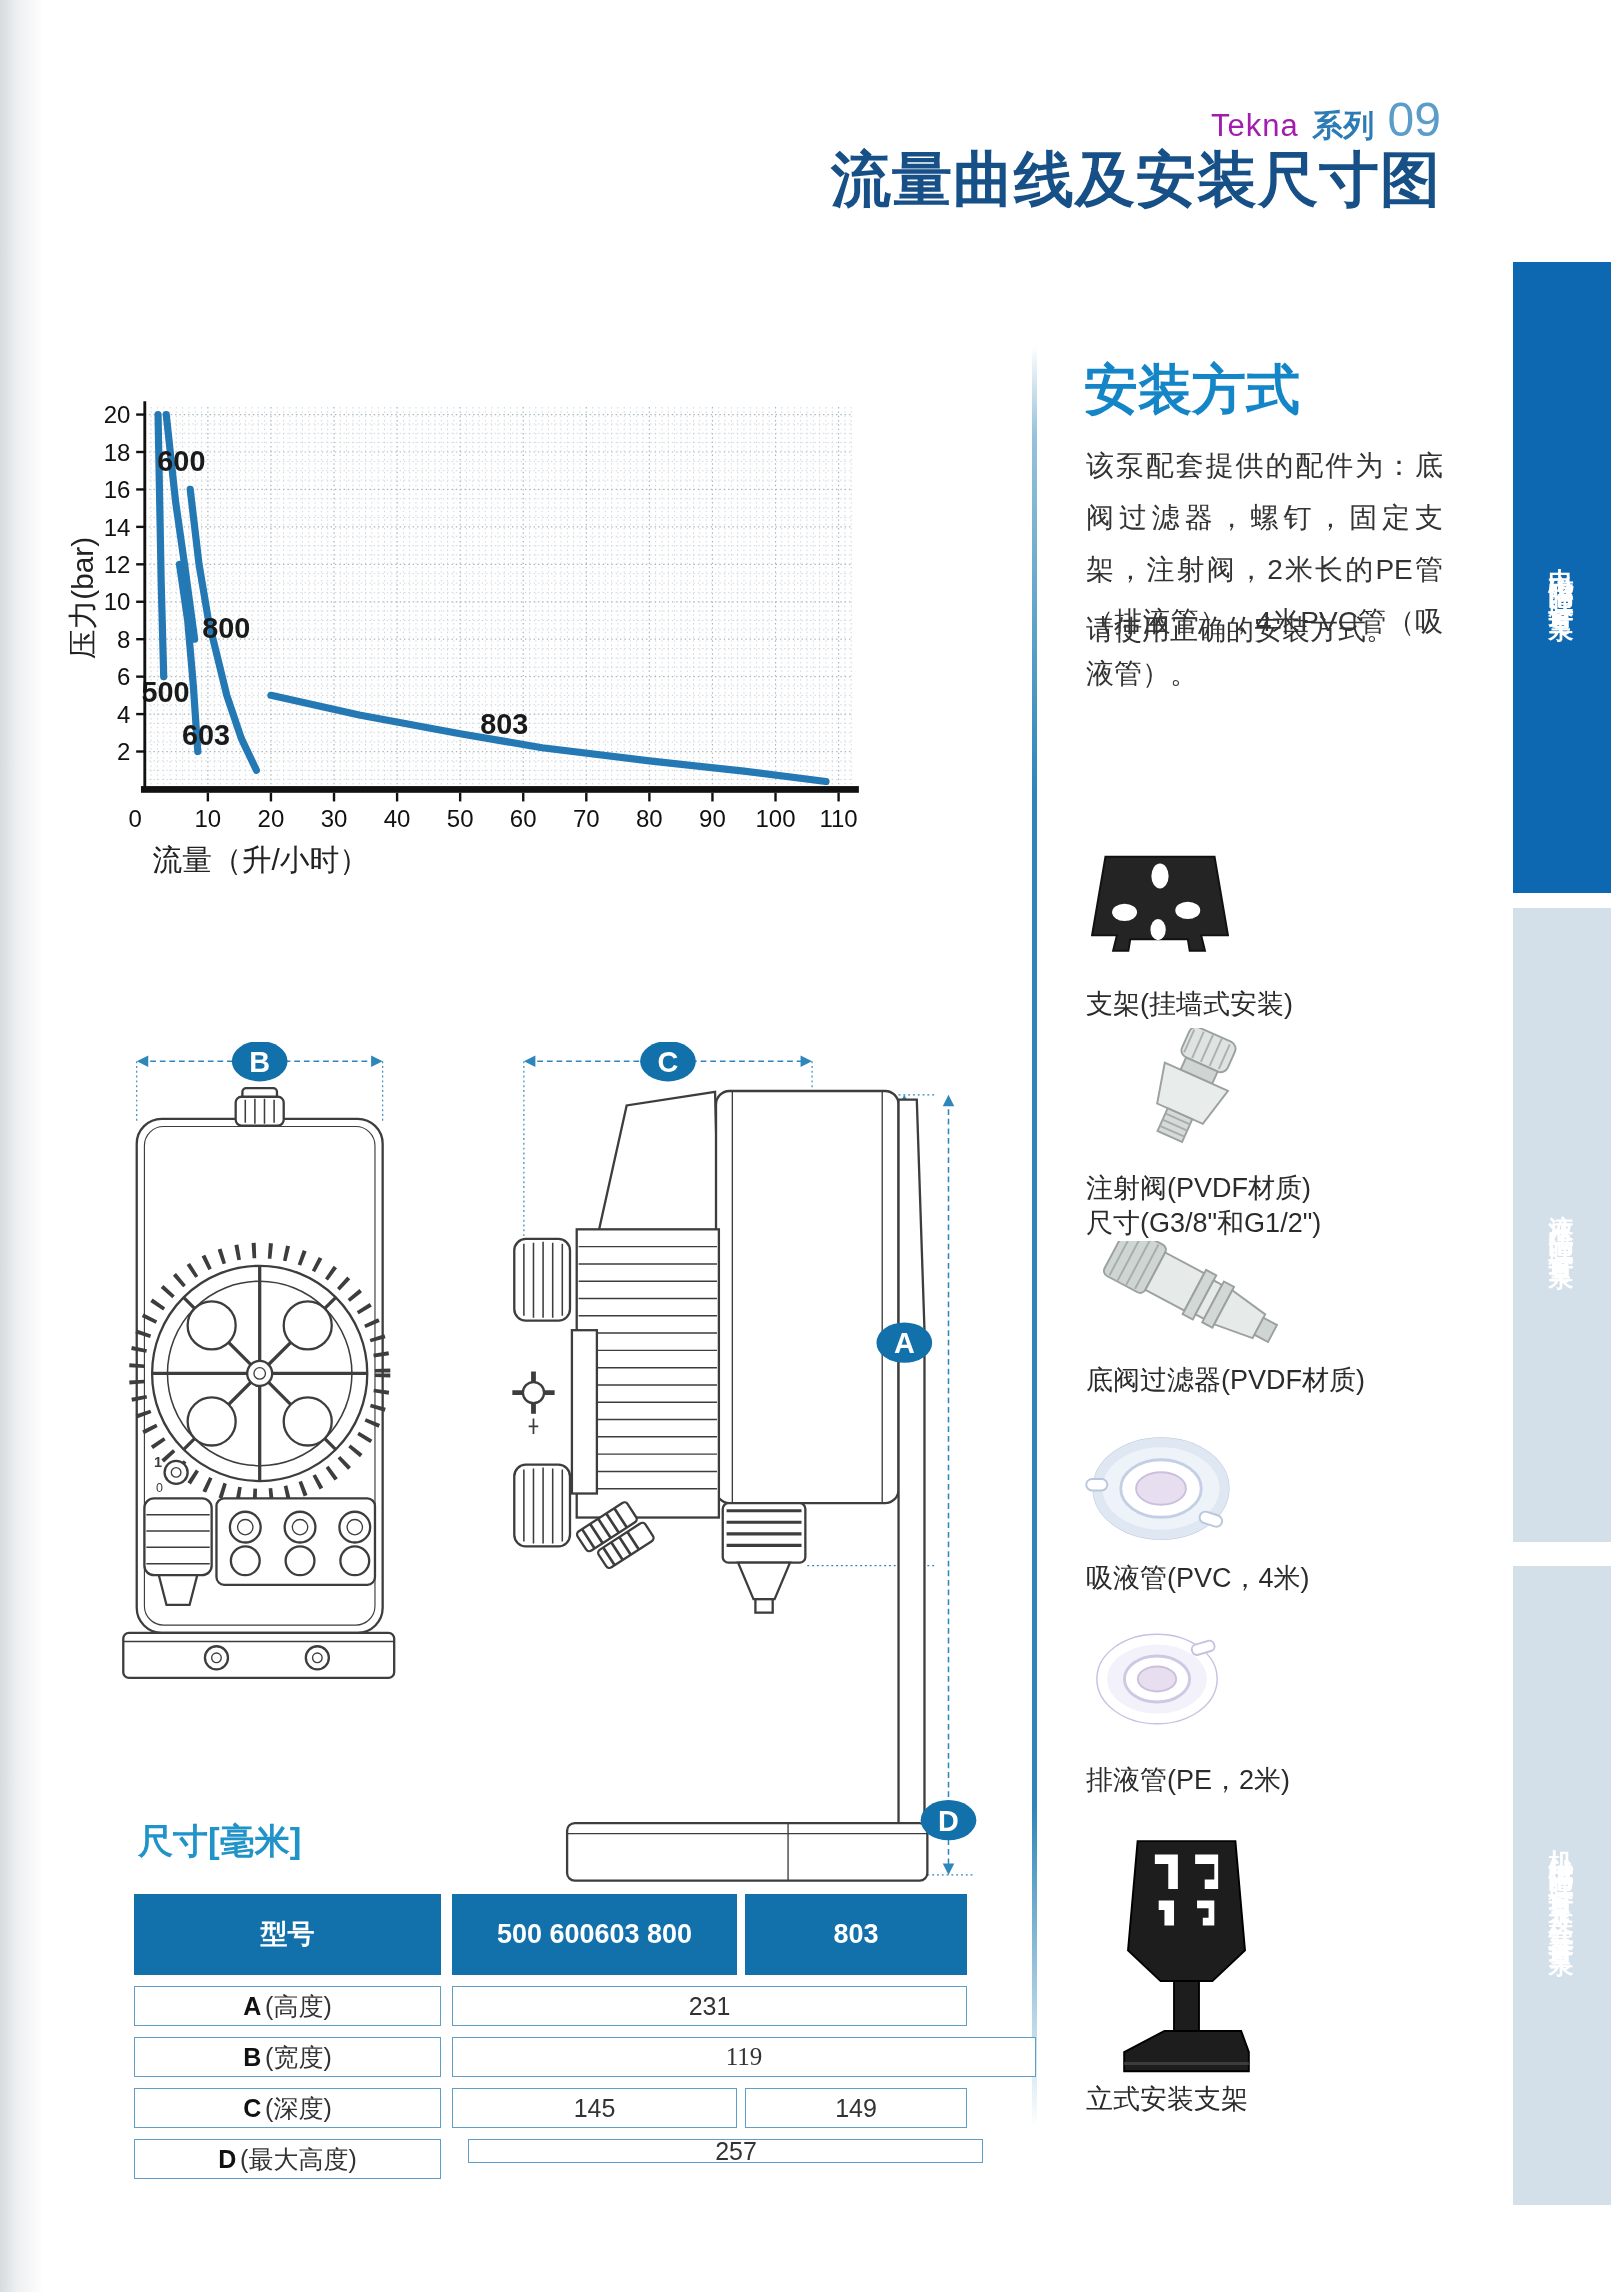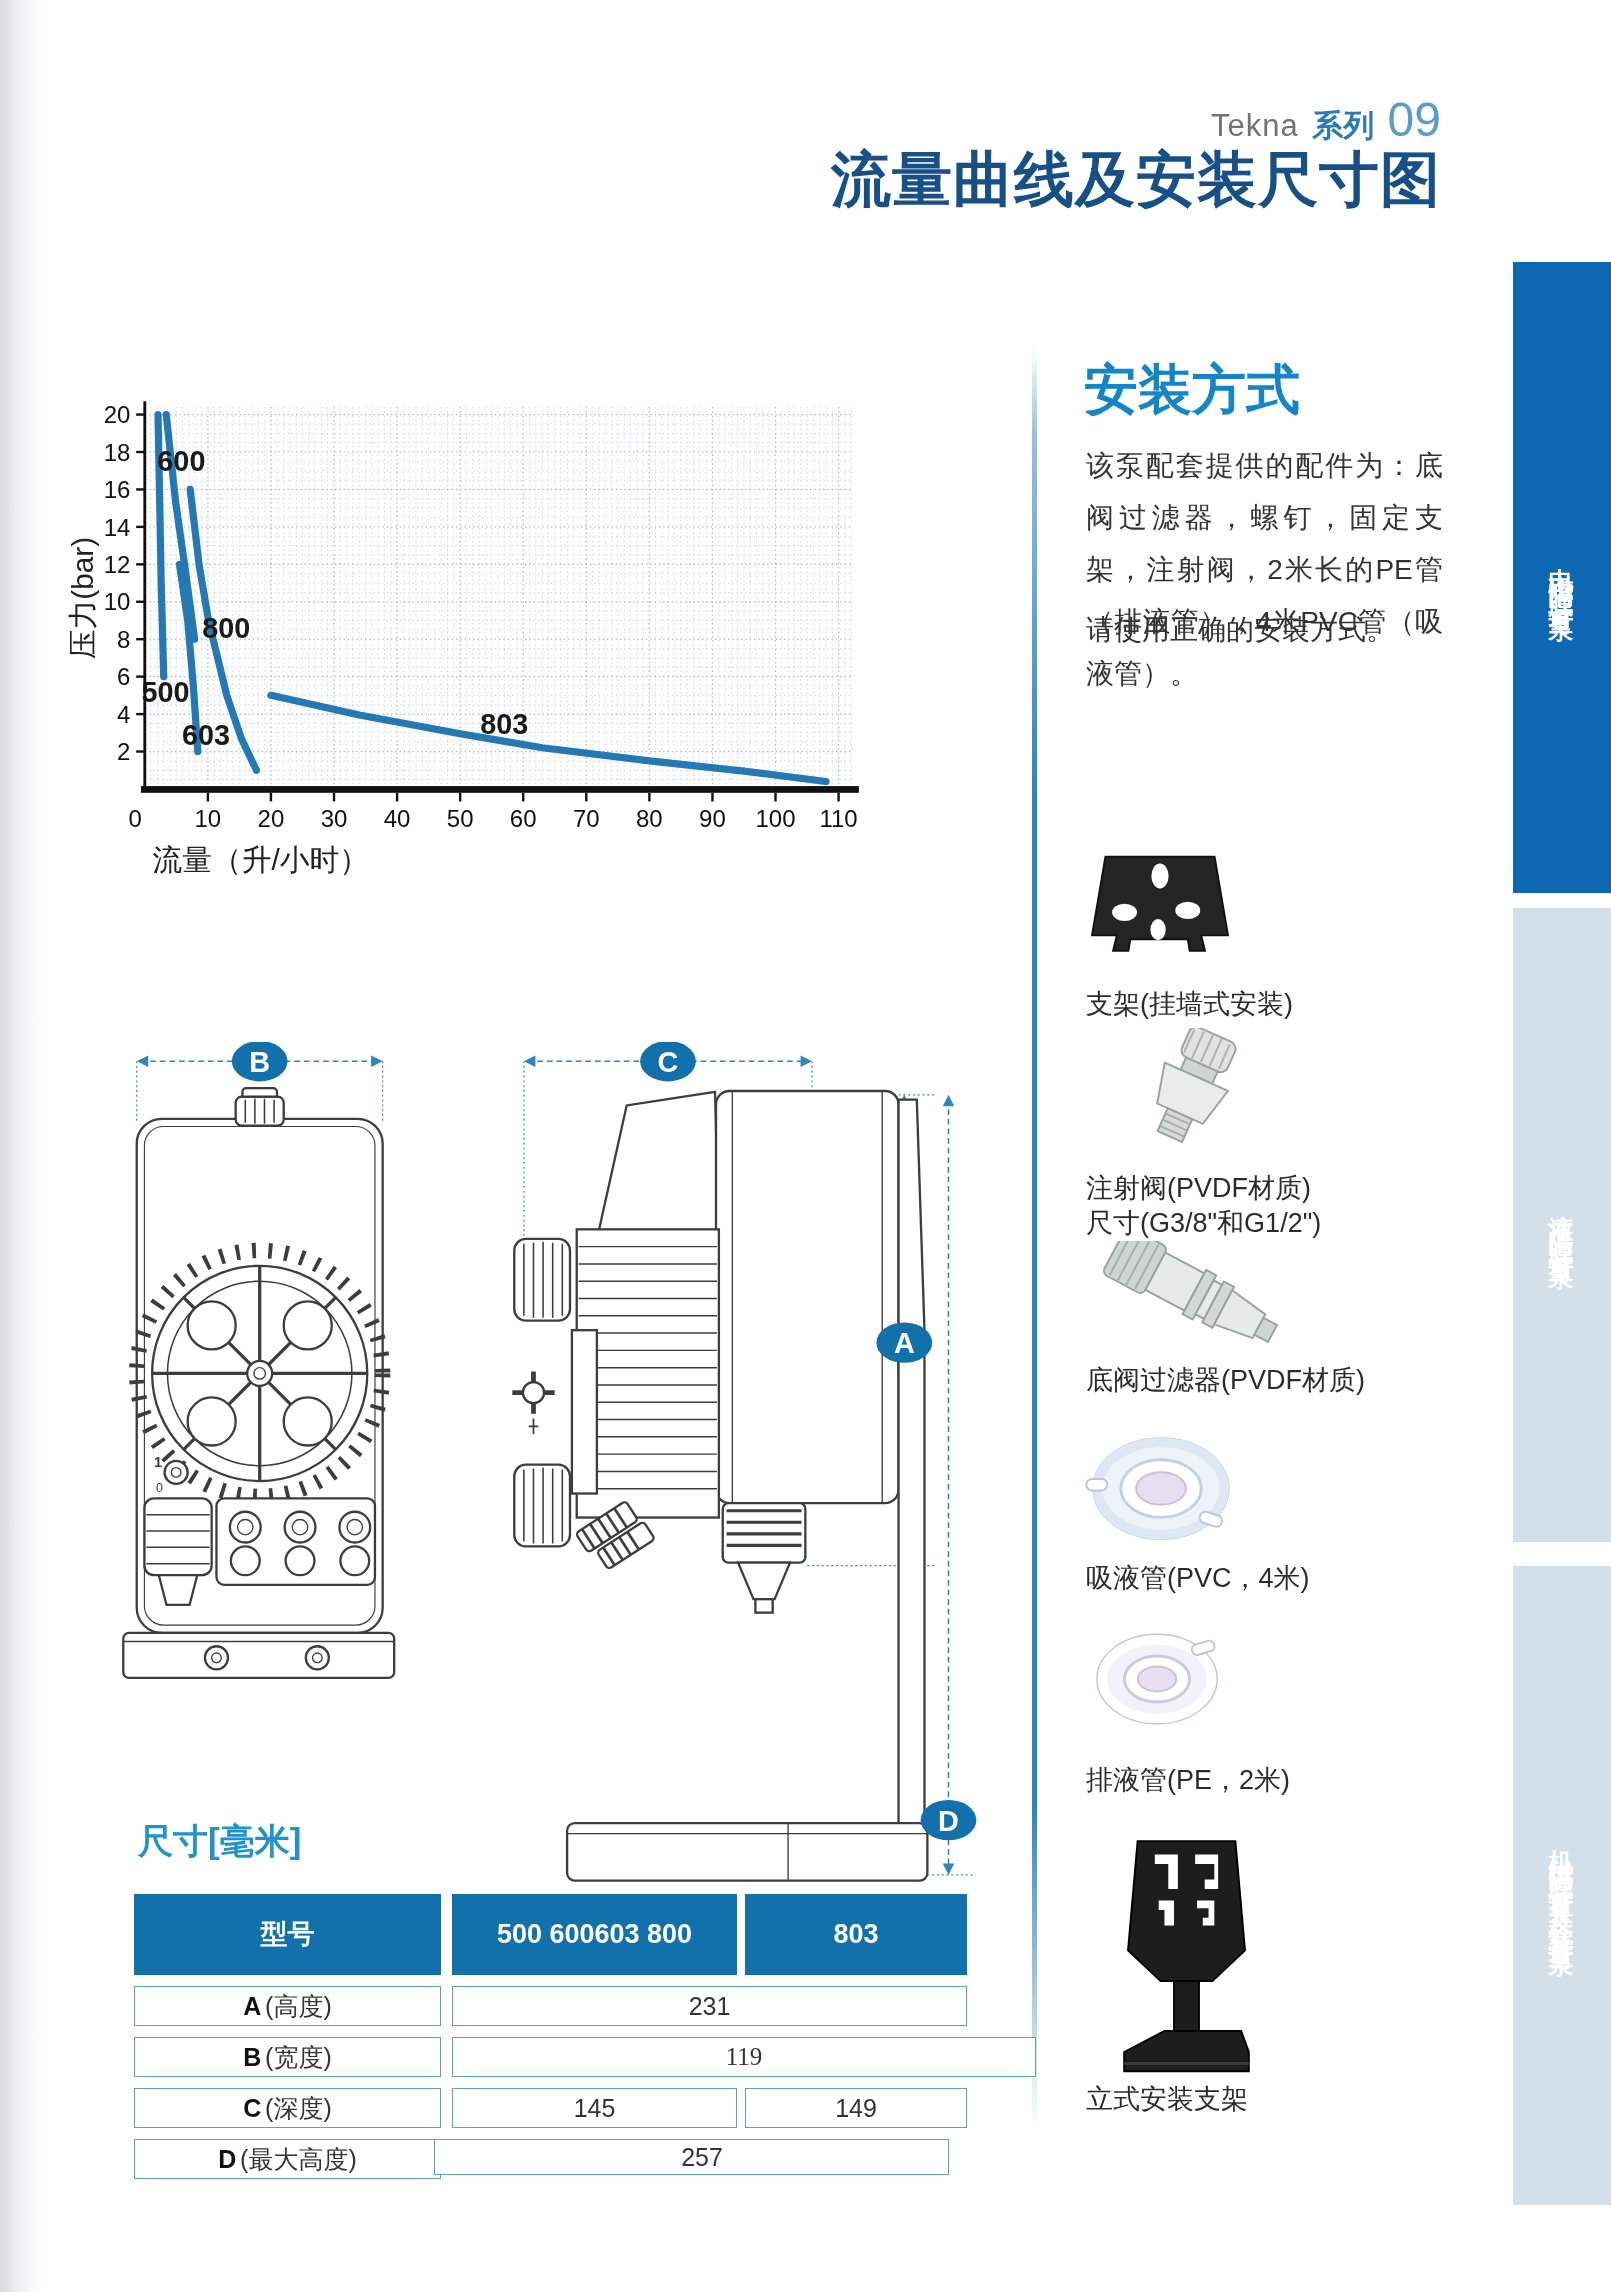--- a/index.html
+++ b/index.html
@@ -2,21 +2,21 @@
 <html><head>
 <meta charset="utf-8">
 <style>
   html,body{margin:0;padding:0;background:#fff;}
   body{width:1611px;height:2292px;position:relative;font-family:"Liberation Sans",sans-serif;overflow:hidden;}
   .abs{position:absolute;}
   
   .page-edge{left:0;top:0;width:44px;height:2292px;background:linear-gradient(90deg,#d7dbde 0%,#eef0f1 40%,#ffffff 100%);}
   
   .hdr{top:92px;left:865px;width:576px;display:flex;justify-content:flex-end;align-items:baseline;gap:13.4px;}
-  .hdr .brand{font-size:31px;color:#737373;font-weight:400;letter-spacing:1px;}
+  .hdr .brand{font-size:31px;color:#a21caf;font-weight:400;letter-spacing:1px;}
   .hdr .series{font-size:31px;color:#2d7bb5;font-weight:600;}
   .hdr .pageno{font-size:48px;color:#5b9cc9;font-weight:300;}
   
   .main-title{top:140px;left:672px;width:769px;text-align:right;font-size:60px;font-weight:bold;color:#174f87;letter-spacing:1px;}
   
   .divider{left:1032px;top:346px;width:4.8px;height:1782px;
      background:linear-gradient(180deg,rgba(46,134,184,0) 0%,rgba(46,134,184,.5) 5%,#2e86b8 25%,#2e86b8 82%,rgba(46,134,184,0) 100%);}
   .install-title{left:1084px;top:354px;width:365px;font-size:54px;font-weight:bold;color:#1486c8;}
   .install-p{left:1086px;top:440px;width:357px;font-size:28px;line-height:52px;color:#333;text-align:justify;}
   .install-p2{left:1086px;top:611px;width:357px;font-size:28px;color:#333;}
@@ -493,16 +493,16 @@
   <span>145</span>
 </div>
 <div class="cell td" style="left:745px;top:2088px;width:222px;height:40px;">
   <span>149</span>
 </div>
 
 <div class="cell td" style="left:134px;top:2139px;width:307px;height:40px;">
   <b>D</b>
     <span>(最大高度)</span>
 </div>
-<div class="cell td" style="left:434px;top:2139px;width:515px;height:36px;padding-left:21px;">
+<div class="cell td" style="left:468px;top:2139px;width:515px;height:24px;padding-left:21px;">
   <span>257</span>
 </div>
 
 
 </body></html>

